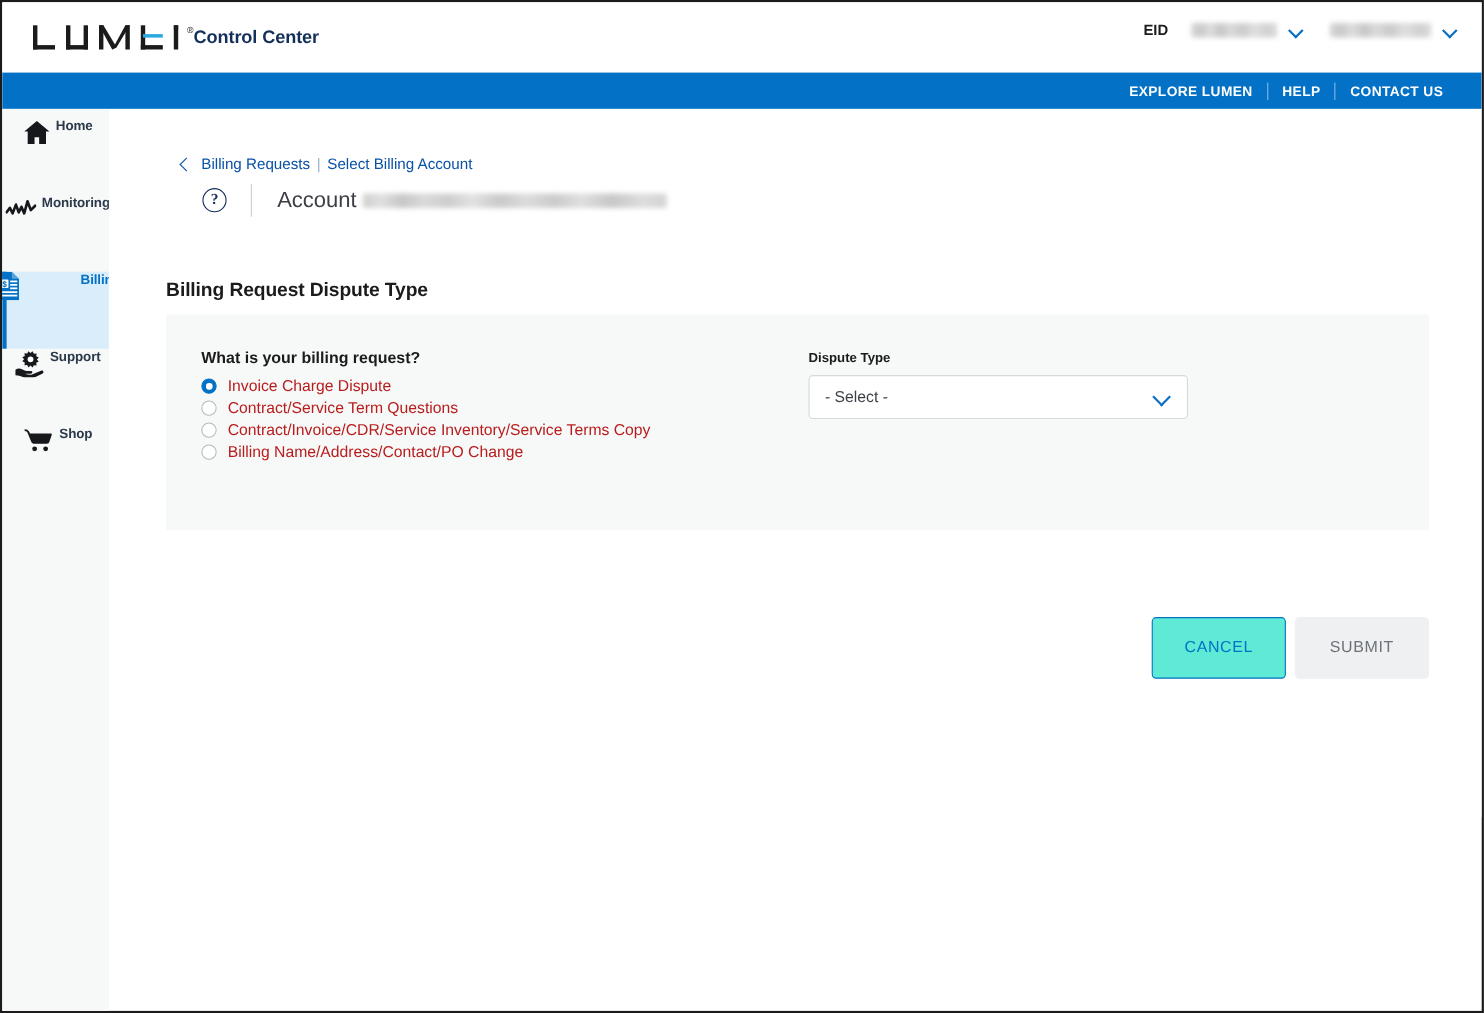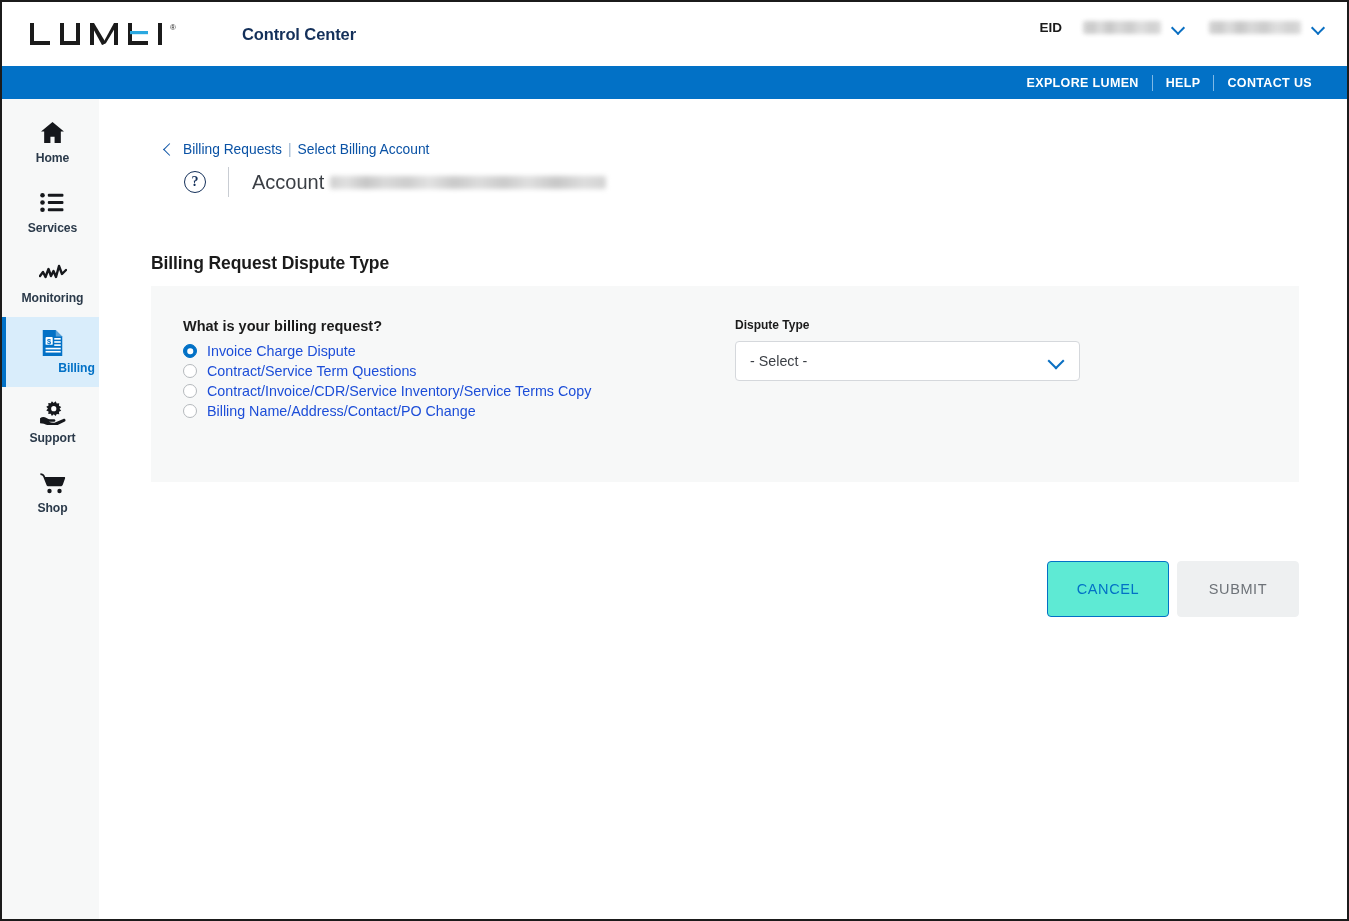--- a/index.html
+++ b/index.html
@@ -40,21 +40,20 @@
   .logo-svg { display: block; }
   .logo-reg {
     font-size: 8px;
     color: #1b1b1b;
     margin-left: 2px;
     margin-top: 2px;
     font-family: "Liberation Sans", sans-serif;
   }
 
   .app-name {
-    margin-left: 66px;
     font-size: 16.5px;
     font-weight: bold;
     color: #14305a;
     letter-spacing: -0.1px;
   }
 
   .header-right {
     position: absolute;
     right: 22px;
     top: 18px;
@@ -131,22 +130,22 @@
     left: 0; top: 97px;
     width: 97px;
     height: 820px;
     background: #f7f8f8;
     padding-top: 8px;
   }
   .side-item {
     width: 97px;
     height: 70px;
     display: flex;
-    flex-direction: column;
-    align-items: center;
+    flex-direction: row;
+    align-items: flex-start;
     justify-content: center;
     gap: 5px;
     cursor: pointer;
     border-left: 4px solid transparent;
     position: relative;
   }
   .side-item .side-label {
     font-size: 12.2px;
     font-weight: bold;
     color: #2b3a4a;
@@ -302,21 +301,21 @@
     content: "";
     position: absolute;
     left: 50%; top: 50%;
     transform: translate(-50%,-50%);
     width: 5.5px; height: 5.5px;
     border-radius: 50%;
     background: #ffffff;
   }
   .radio-text {
     font-size: 14.3px;
-    color: #1d4ed8;
+    color: #b91c1c;
   }
 
   .dd-label {
     position: absolute;
     left: 584px; top: 32px;
     font-size: 12px;
     font-weight: bold;
     color: #1b1b1b;
   }
   .dropdown {
@@ -438,33 +437,20 @@
     <div class="side-item">
       <span class="side-icon">
         <svg width="25" height="23" viewBox="0 0 24 22" fill="currentColor">
           <path d="M12 1 1 10h3v11h6v-6h4v6h6V10h3L12 1z"></path>
         </svg>
       </span>
       <span class="side-label">Home</span>
     </div>
 
 
-    <div class="side-item">
-      <span class="side-icon">
-        <svg width="25" height="21" viewBox="0 0 24 20" fill="currentColor">
-          <circle cx="2.4" cy="3" r="2.2"></circle>
-            <rect x="7.5" y="1.6" width="15" height="2.9" rx="1"></rect>
-          <circle cx="2.4" cy="10" r="2.2"></circle>
-            <rect x="7.5" y="8.6" width="15" height="2.9" rx="1"></rect>
-          <circle cx="2.4" cy="17" r="2.2"></circle>
-            <rect x="7.5" y="15.6" width="15" height="2.9" rx="1"></rect>
-        </svg>
-      </span>
-      <span class="side-label">Services</span>
-    </div>
 
     <div class="side-item">
       <span class="side-icon">
         <svg width="28" height="18" viewBox="0 0 28 18" fill="none" stroke="currentColor" stroke-width="2.4" stroke-linecap="round" stroke-linejoin="round">
           <path d="M1 12 L4 8 L6.5 13 L9.5 5 L12 12 L14.5 7 L17 13 L20 2 L23 10 L27 6"></path>
         </svg>
       </span>
       <span class="side-label">Monitoring</span>
     </div>
 

